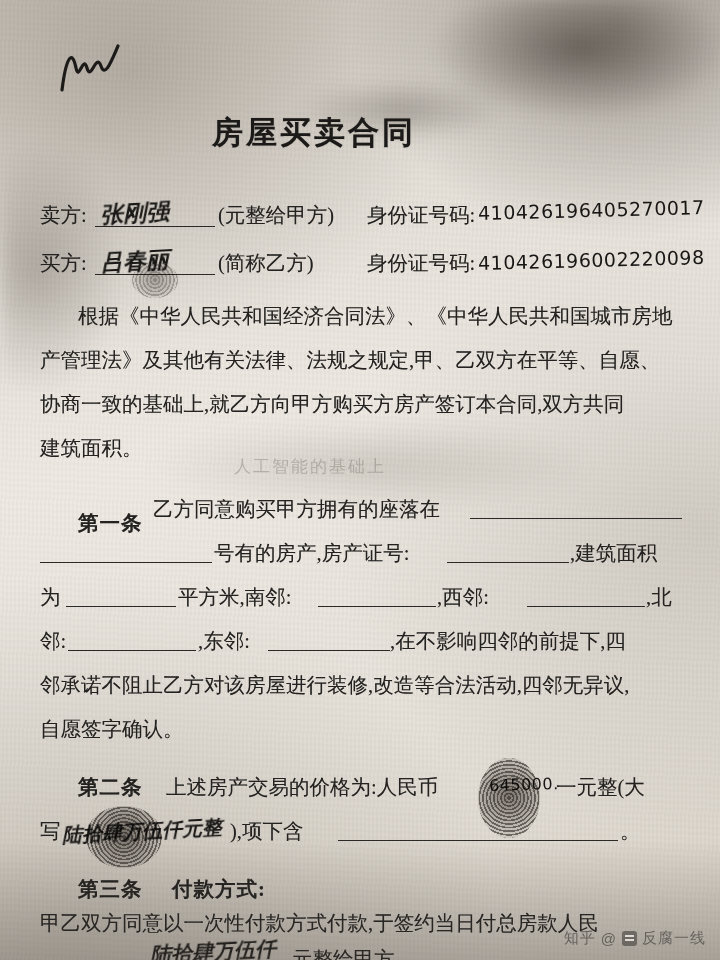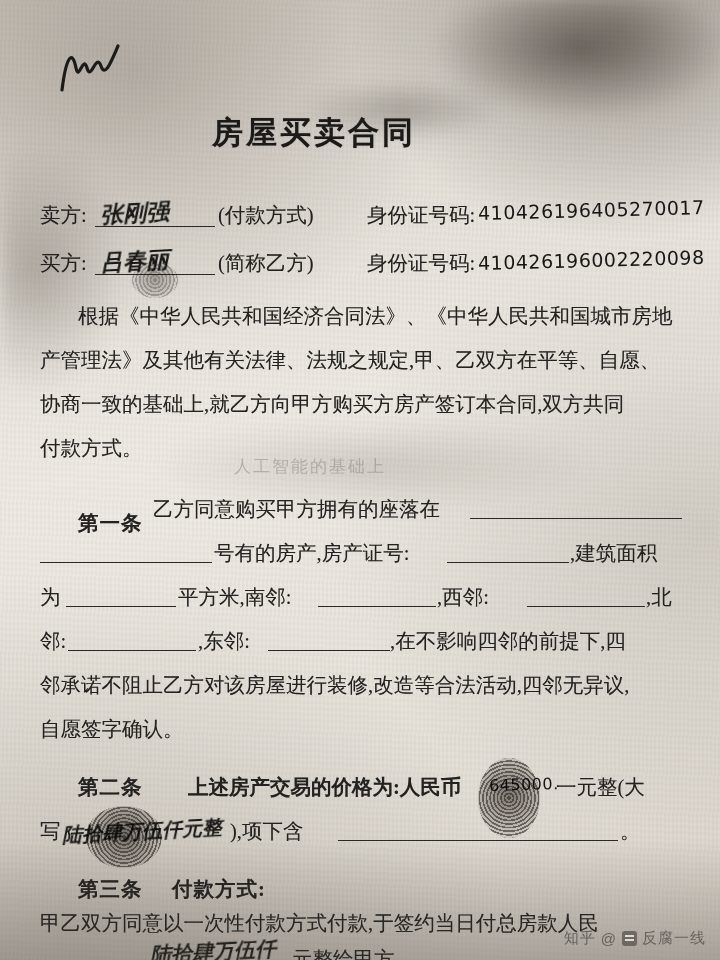--- a/index.html
+++ b/index.html
@@ -210,35 +210,35 @@
 
     <svg class="scribble" viewBox="0 0 70 60">
       <path d="M6 52 C10 20, 16 10, 20 30 C23 44, 27 16, 31 30 C35 44, 40 14, 45 28 C49 40, 55 24, 62 8" fill="none" stroke="#1c1b19" stroke-width="3.2" stroke-linecap="round"></path>
     </svg>
 
     <div class="title">房屋买卖合同</div>
 
     <div class="line" style="left:40px; top:200px;">卖方:</div>
     <div class="blank" style="position:absolute; left:95px; top:226px; width:120px; height:0;"></div>
     <div class="hand-cursive" style="left:100px; top:198px; font-size:23px;">张刚强</div>
-    <div class="line" style="left:218px; top:200px;">(付款方式)</div>
+    <div class="line" style="left:218px; top:200px;">(元整给甲方)</div>
     <div class="line" style="left:367px; top:200px;">身份证号码:</div>
     <div class="hand-num" style="left:478px; top:199px;">410426196405270017</div>
 
     <div class="line" style="left:40px; top:248px;">买方:</div>
     <div class="blank" style="position:absolute; left:95px; top:274px; width:120px; height:0;"></div>
     <div class="hand-cursive" style="left:100px; top:246px; font-size:23px;">吕春丽</div>
     <div class="line" style="left:218px; top:248px;">(简称乙方)</div>
     <div class="line" style="left:367px; top:248px;">身份证号码:</div>
     <div class="hand-num" style="left:478px; top:249px;">410426196002220098</div>
 
     <div class="para" style="left:40px; top:345px;">产管理法》及其他有关法律、法规之规定,甲、乙双方在平等、自愿、</div>
     <div class="para" style="left:78px; top:301px;">根据《中华人民共和国经济合同法》、《中华人民共和国城市房地</div>
     <div class="para" style="left:40px; top:389px;font-family:Liberation Serif, serif;">协商一致的基础上,就乙方向甲方购买方房产签订本合同,双方共同</div>
-    <div class="para" style="left:40px; top:433px;">付款方式。</div>
+    <div class="para" style="left:40px; top:433px;">建筑面积。</div>
 
     <div class="ghost" style="left:234px; top:455px;">人工智能的基础上</div>
 
     <div class="para bold" style="left:78px; top:508px;">第一条</div>
     <div class="para" style="left:153px; top:494px;text-align:right;">乙方同意购买甲方拥有的座落在</div>
     <div class="blank" style="position:absolute; left:470px; top:518px; width:212px; height:0;"></div>
 
     <div class="blank" style="position:absolute; left:40px; top:562px; width:172px; height:0;"></div>
     <div class="para" style="left:214px; top:538px;">号有的房产,房产证号:</div>
     <div class="blank" style="position:absolute; left:447px; top:562px; width:122px; height:0;"></div>
@@ -255,21 +255,21 @@
     <div class="para" style="left:40px; top:626px;">邻:</div>
     <div class="blank" style="position:absolute; left:68px; top:650px; width:128px; height:0;"></div>
     <div class="para" style="left:198px; top:626px;">,东邻:</div>
     <div class="blank" style="position:absolute; left:268px; top:650px; width:122px; height:0;"></div>
     <div class="para" style="left:390px; top:626px;">,在不影响四邻的前提下,四</div>
 
     <div class="para" style="left:40px; top:670px;">邻承诺不阻止乙方对该房屋进行装修,改造等合法活动,四邻无异议,</div>
     <div class="para" style="left:40px; top:714px;">自愿签字确认。</div>
 
     <div class="para bold" style="left:78px; top:772px;">第二条</div>
-    <div class="para" style="left:188px; top:772px;font-weight:bold;">上述房产交易的价格为:人民币</div>
+    <div class="para" style="left:166px; top:772px;">上述房产交易的价格为:人民币</div>
     <div class="hand-num" style="left:489px; top:775px; font-size:16px;">645000.</div>
     <div class="para" style="left:556px; top:772px;">一元整(大</div>
 
     <div class="para" style="left:40px; top:816px;">写</div>
     <div class="hand-cursive" style="left:62px; top:818px; font-size:20px;">陆拾肆万伍仟元整</div>
     <div class="para" style="left:230px; top:816px;">),项下含</div>
     <div class="blank" style="position:absolute; left:338px; top:840px; width:280px; height:0;"></div>
     <div class="para" style="left:620px; top:816px;">。</div>
 
     <div class="para bold" style="left:78px; top:874px;">第三条</div>

